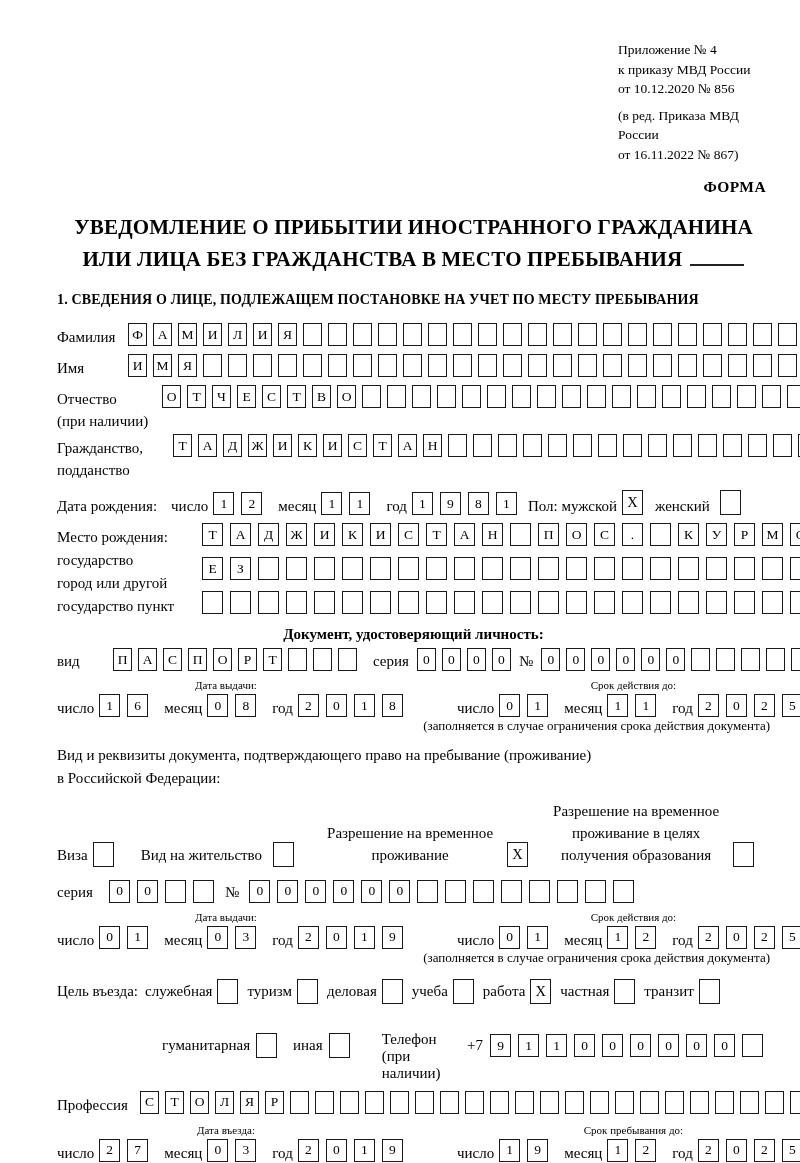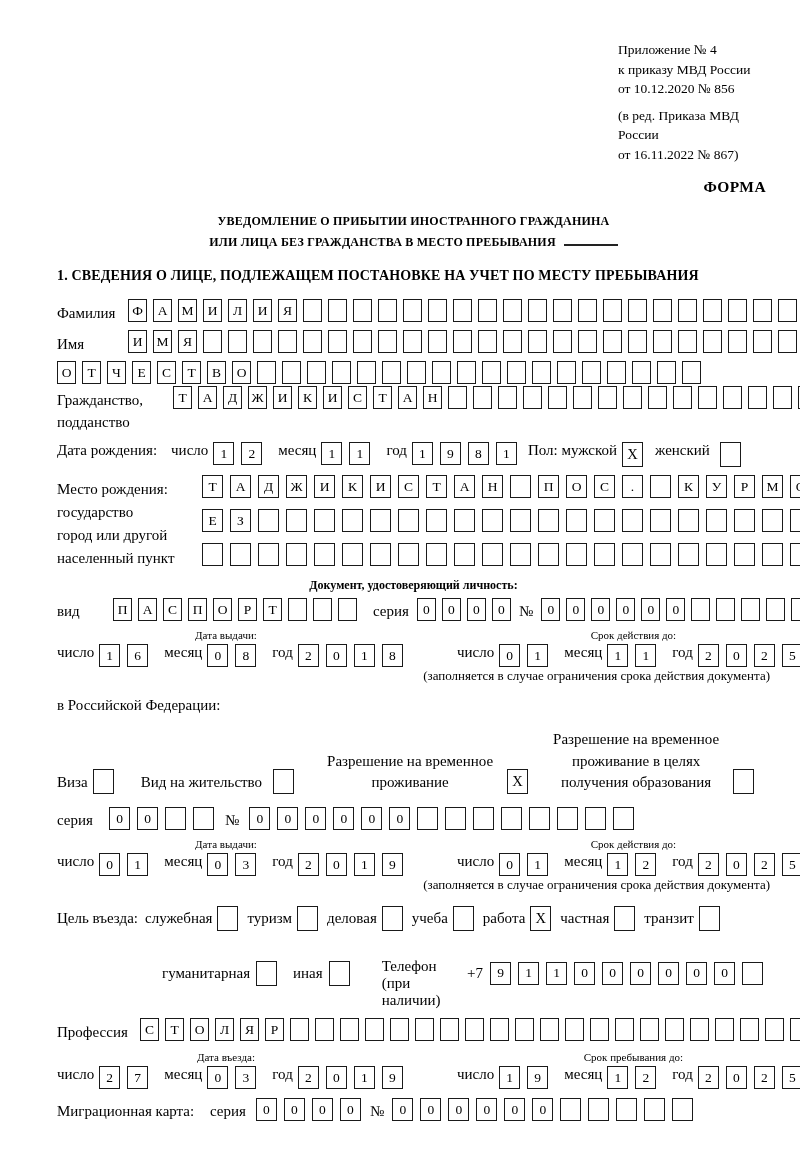--- a/index.html
+++ b/index.html
@@ -5,48 +5,48 @@
   html,body{margin:0;padding:0;background:#fff;}
   body{width:800px;height:1163px;overflow:hidden;color:#000;
        font-family:"Liberation Serif","DejaVu Serif",serif;font-size:15px;}
   .page{padding:40px 30px 0 57px;position:relative;}
 
   
   .annex{margin-left:561px;font-size:13.5px;line-height:1.45;}
   .annex .rev{margin-top:7px;}
   .forma{text-align:right;font-weight:bold;font-size:15.5px;margin:14px 4px 0 0;letter-spacing:.4px;}
 
-  .title{text-align:center;font-weight:bold;font-size:12px;line-height:1.5;margin-top:16px;letter-spacing:.2px;}
+  .title{text-align:center;font-weight:bold;font-size:21px;line-height:1.5;margin-top:16px;letter-spacing:.2px;}
   .blank{display:inline-block;width:54px;border-bottom:2px solid #222;height:14px;margin-left:8px;}
   .sec{font-weight:bold;font-size:14px;margin-top:17px;letter-spacing:.15px;}
 
   
   .frow{display:flex;align-items:flex-start;margin-top:6px;}
   .flabel{flex:none;padding-top:3px;line-height:22px;}
   .boxes{display:flex;flex-wrap:nowrap;}
   .cell{flex:none;width:17px;height:21px;border:1.6px solid #1a1a1a;margin-right:6px;
         display:flex;align-items:center;justify-content:center;font-size:13.5px;background:#fff;}
   .wide .cell{width:19px;margin-right:7px;}
   .cbx{flex:none;width:19px;height:23px;border:1.6px solid #1a1a1a;display:flex;align-items:center;
        justify-content:center;font-size:14.5px;background:#fff;}
 
   .w71{width:71px;}.w105{width:105px;}.w116{width:116px;}.w145{width:145px;}.w83{width:83px;}.w150{width:153px;}
   .lbl2{line-height:22px;}
   .mrow{margin-bottom:11px;}
 
-  .dochead{text-align:center;font-weight:bold;margin-top:8px;font-size:12px;}
+  .dochead{text-align:center;font-weight:bold;margin-top:8px;font-size:15px;}
 
   
   .inlbl{padding-top:3px;flex:none;}
   .gapl{margin-left:10px;margin-right:8px;}
 
   
   .dpair{display:flex;margin-top:8px;}
   .dblock .dhead{text-align:center;font-size:11px;margin-bottom:3px;}
-  .drow{display:flex;align-items:flex-start;}
+  .drow{display:flex;align-items:flex-end;}
   .dlbl{margin-right:5px;}
   .dlbl.m{margin-left:9px;font-family:Liberation Serif, serif;}
   .dblk-l{flex:none;width:338px;}
   .dblk-r{margin-left:62px;}
   .note{font-size:13px;text-align:right;margin-top:1px;}
 
   .para{margin-top:10px;line-height:1.5;}
 
   .permits{display:flex;align-items:flex-end;margin-top:12px;}
   .permits .pl{text-align:center;line-height:1.45;}
@@ -139,20 +139,24 @@
         <span class="cell"></span>
         <span class="cell"></span>
         <span class="cell"></span>
         <span class="cell"></span>
         <span class="cell"></span>
         <span class="cell"></span>
       </div>
   </div>
 
   <div class="frow">
+    <div class="flabel w105">
+      <div class="lbl2">Отчество</div>
+      <div class="lbl2">(при наличии)</div>
+    </div>
     <div class="boxes">
         <span class="cell">О</span>
         <span class="cell">Т</span>
         <span class="cell">Ч</span>
         <span class="cell">Е</span>
         <span class="cell">С</span>
         <span class="cell">Т</span>
         <span class="cell">В</span>
         <span class="cell">О</span>
         <span class="cell"></span>
@@ -234,21 +238,21 @@
     <span class="cbx">X</span>
     <span class="dlbl" style="margin-left:12px;margin-right:10px;">женский</span>
     <span class="cbx"></span>
   </div>
 
   <div class="frow" style="margin-top:8px;">
     <div class="flabel w145" style="line-height:23px;">
       <div>Место рождения:</div>
       <div>государство</div>
       <div>город или другой</div>
-      <div>населенный пункт</div>
+      <div>государство пункт</div>
     </div>
     <div>
       <div class="boxes wide mrow">
           <span class="cell">Т</span>
           <span class="cell">А</span>
           <span class="cell">Д</span>
           <span class="cell">Ж</span>
           <span class="cell">И</span>
           <span class="cell">К</span>
           <span class="cell">И</span>
@@ -400,20 +404,21 @@
             <span class="cell">0</span>
             <span class="cell">2</span>
             <span class="cell">5</span>
           </span>
       </div>
     </div>
   </div>
   <div class="note">(заполняется в случае ограничения срока действия документа)</div>
 
   <div class="para">
+    <div>Вид и реквизиты документа, подтверждающего право на пребывание (проживание)</div>
     <div>в Российской Федерации:</div>
   </div>
 
   <div class="permits">
     <span class="pl" style="padding-top:2px;">Виза</span>
     <span class="cbx" style="margin-left:5px;"></span>
     <span class="pl" style="margin-left:27px;padding-top:2px;">Вид на жительство</span>
     <span class="cbx"></span>
     <span class="pl" style="margin-left:30px;width:172px;">
       <span>Разрешение на временное</span><br>

